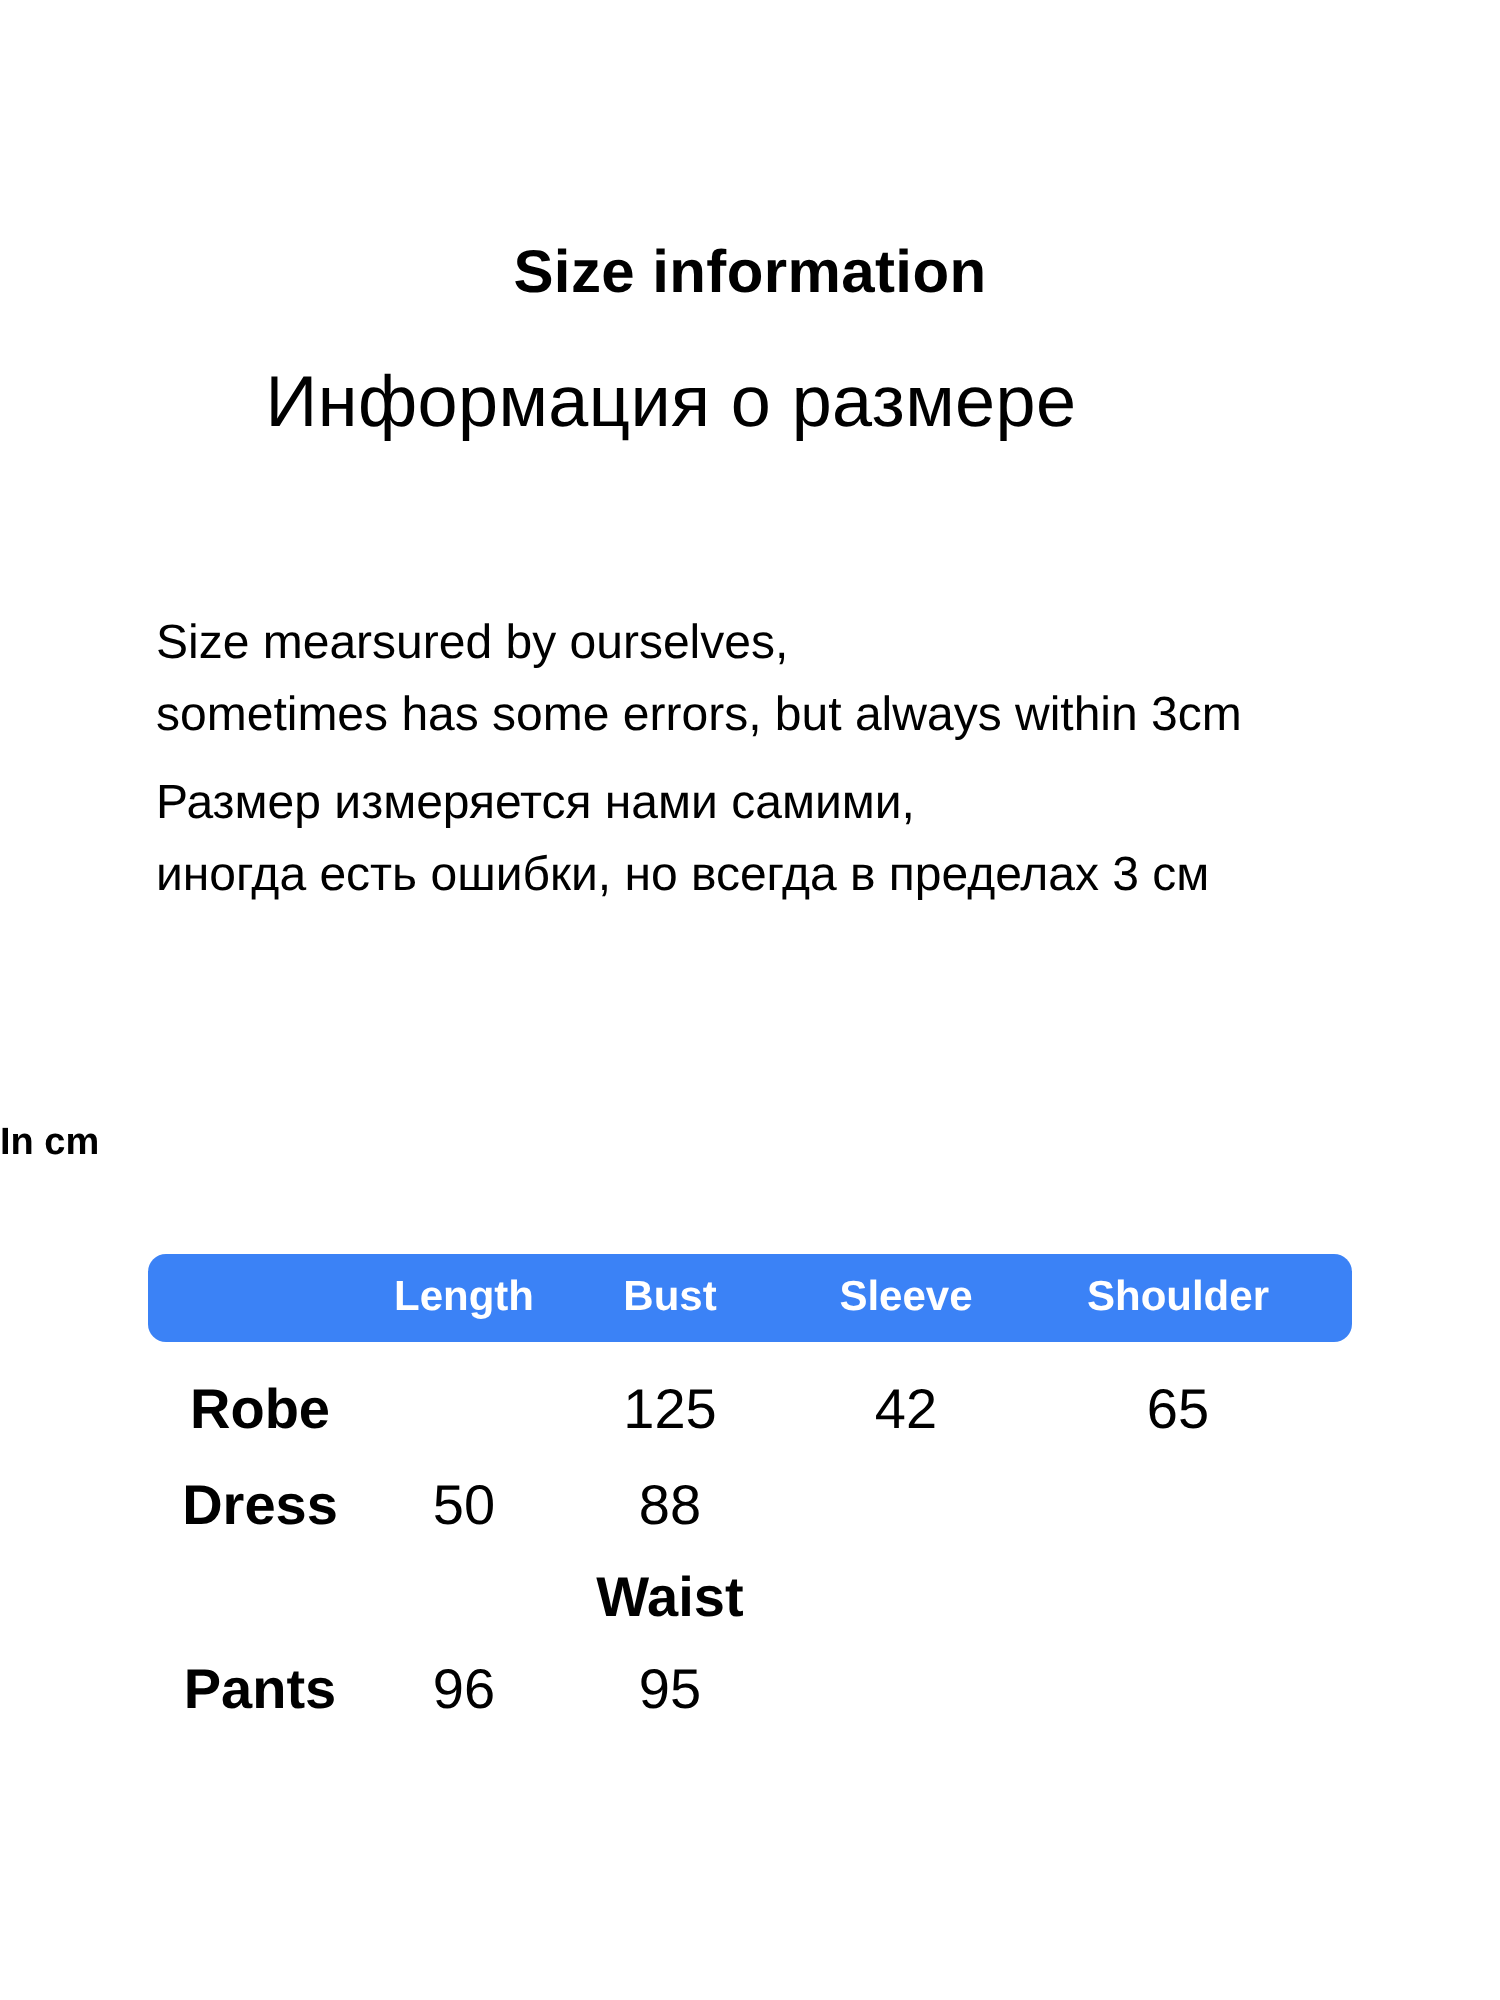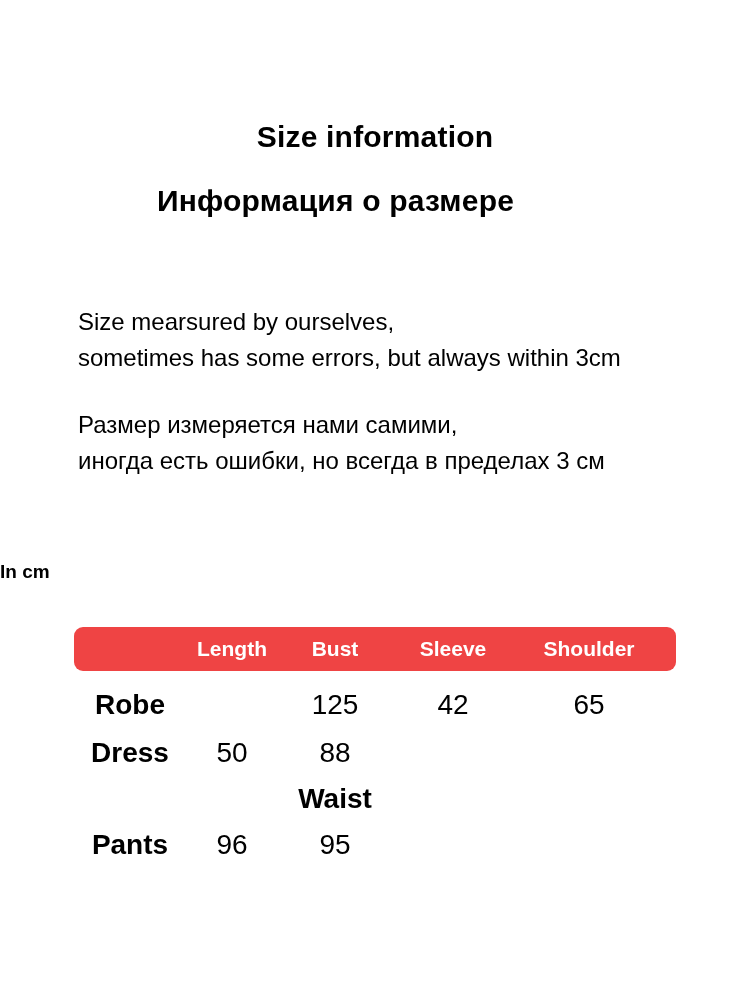--- a/index.html
+++ b/index.html
@@ -32,37 +32,37 @@
     font-weight: bold;
     letter-spacing: 0.2px;
     line-height: 36px;
   }
   .title-ru {
     position: absolute;
     left: 0;
     top: 183px;
     width: 671px;
     text-align: center;
-    font-size: 30px;
-    font-weight: bold;
+    font-size: 36px;
+    font-weight: normal;
     letter-spacing: 0.2px;
     line-height: 36px;
   }
 
   
   .note-block {
     position: absolute;
     left: 78px;
     font-size: 24px;
     font-weight: normal;
     line-height: 36px;
     white-space: nowrap;
   }
   .note-en { top: 304px; }
-  .note-ru { top: 407px; }
+  .note-ru { top: 384px; }
   .note-line { display: block; }
 
   
   .unit-label {
     position: absolute;
     left: 0;
     top: 556px;
     width: 750px;
     text-align: left;
     font-size: 19px;
@@ -73,21 +73,21 @@
   
   .size-table {
     position: absolute;
     left: 74px;
     top: 627px;
     width: 602px;
   }
   .table-header {
     display: flex;
     align-items: center;
-    background: #ef4444;
+    background: #3b82f6;
     border-radius: 9px;
     height: 44px;
     color: #ffffff;
   }
   .table-header .cell {
     font-size: 21px;
     font-weight: bold;
     text-align: center;
   }
   .table-body {

